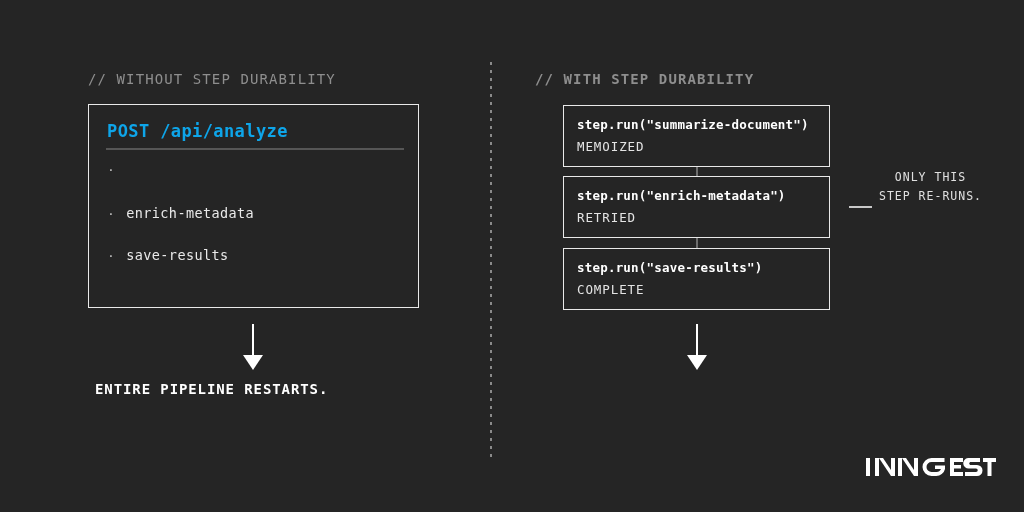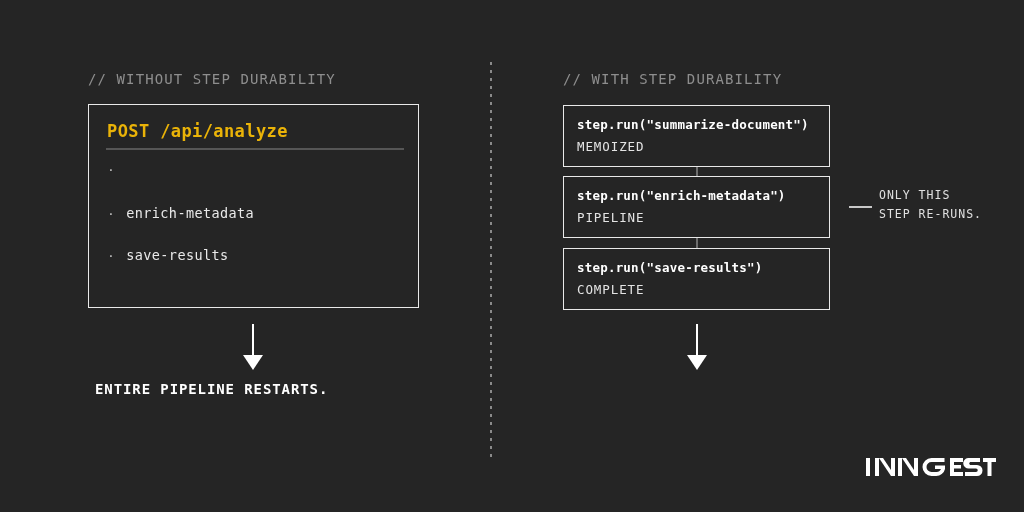--- a/index.html
+++ b/index.html
@@ -38,41 +38,41 @@
 
   
   .col-heading {
     position: absolute;
     font-size: 14px;
     letter-spacing: 1.1px;
     color: #8e8e8e;
     white-space: nowrap;
   }
   #heading-left  { left: 88px;  top: 71px; }
-  #heading-right { left: 563px; top: 71px; }
+  #heading-right { left: 535px; top: 71px; font-weight: bold; }
 
   
   .request-box {
     position: absolute;
     left: 88px;
     top: 104px;
     width: 331px;
     height: 204px;
     border: 1.5px solid #e9e9e9;
     background: #252525;
   }
 
   .request-title {
     position: absolute;
     left: 18px;
     top: 16px;
     font-size: 17px;
     font-weight: bold;
     letter-spacing: 0.4px;
-    color: #eab308;
+    color: #0ea5e9;
     white-space: nowrap;
   }
 
   .request-rule {
     position: absolute;
     left: 17px;
     top: 43px;
     width: 298px;
     height: 1.5px;
     background: #565656;
@@ -149,26 +149,27 @@
     position: absolute;
     left: 849px;
     top: 206px;
     width: 23px;
     height: 1.5px;
     background: #c8c8c8;
   }
   .callout-text {
     position: absolute;
     left: 879px;
-    top: 186px;
+    top: 168px;
     font-size: 11.5px;
     letter-spacing: 1px;
     line-height: 19px;
     color: #e0e0e0;
     white-space: nowrap;
+    text-align: center;
   }
 
   
   .arrow { position: absolute; width: 22px; height: 46px; }
   #arrow-left  { left: 242px; top: 324px; }
   #arrow-right { left: 686px; top: 324px; }
   .arrow-shaft {
     position: absolute;
     left: 10px;
     top: 0;
@@ -253,21 +254,21 @@
 <div class="col-heading" id="heading-right">// WITH STEP DURABILITY</div>
 
 <div class="step-box" id="step-box-0">
   <div class="step-code">step.run("summarize-document")</div>
   <div class="step-status">MEMOIZED</div>
 </div>
 <div class="step-connector" id="connector-0"></div>
 
 <div class="step-box" id="step-box-1">
   <div class="step-code">step.run("enrich-metadata")</div>
-  <div class="step-status">PIPELINE</div>
+  <div class="step-status">RETRIED</div>
 </div>
 <div class="step-connector" id="connector-1"></div>
 
 <div class="step-box" id="step-box-2">
   <div class="step-code">step.run("save-results")</div>
   <div class="step-status">COMPLETE</div>
 </div>
 
 <div class="callout-dash"></div>
 <div class="callout-text">

